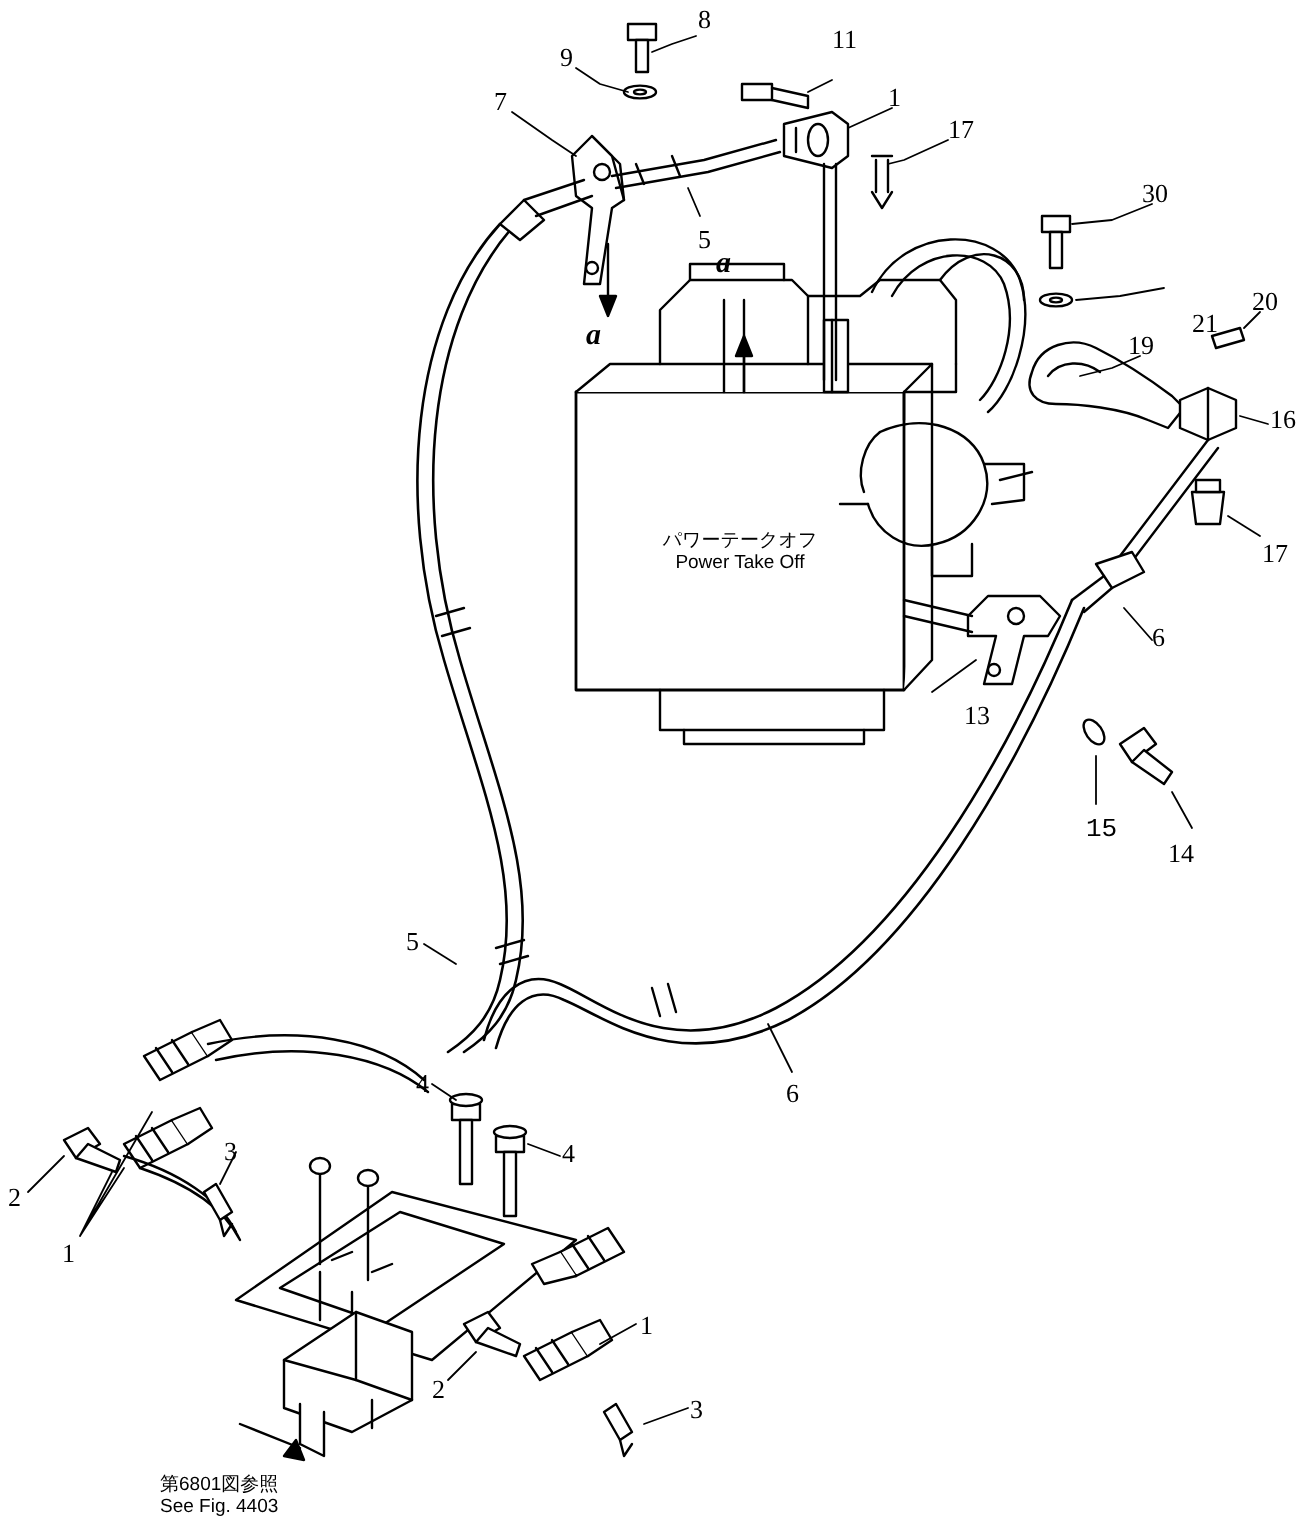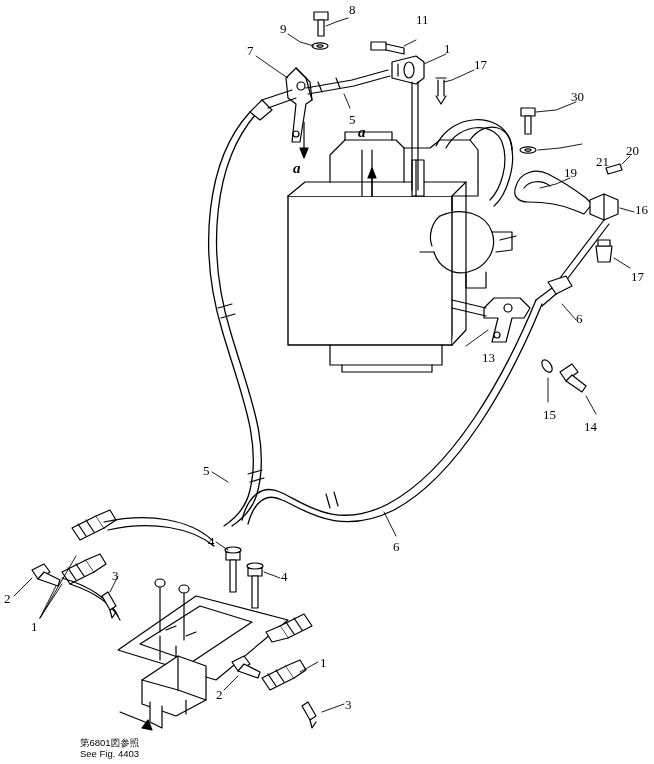--- a/index.html
+++ b/index.html
@@ -277,20 +277,24 @@
       </g>
 
       <g>
         <path d="M120 712 L150 724"></path>
         <path d="M148 720 L152 730 L142 728 Z" fill="#000"></path>
       </g>
 
     </g>
   </svg>
 
+  <div class="pto" style="left:300px;top:265px;width:140px;">
+    <div>パワーテークオフ</div>
+    <div>Power Take Off</div>
+  </div>
 
   <div class="cap" style="left:80px;top:737px;">
     <div>第6801図参照</div>
     <div>See Fig. 4403</div>
   </div>
 
   <div class="lbl ital" style="left:358px;top:124px;">a</div>
   <div class="lbl ital" style="left:293px;top:160px;">a</div>
 
   <div class="lbl" style="left:349px;top:2px;">8</div>
@@ -301,21 +305,21 @@
   <div class="lbl" style="left:247px;top:43px;">7</div>
   <div class="lbl" style="left:349px;top:112px;">5</div>
   <div class="lbl" style="left:571px;top:89px;">30</div>
   <div class="lbl" style="left:596px;top:134px;margin-top:20px;">21</div>
   <div class="lbl" style="left:626px;top:143px;">20</div>
   <div class="lbl" style="left:564px;top:165px;">19</div>
   <div class="lbl" style="left:635px;top:202px;">16</div>
   <div class="lbl" style="left:631px;top:269px;">17</div>
   <div class="lbl" style="left:576px;top:311px;">6</div>
   <div class="lbl" style="left:482px;top:350px;">13</div>
-  <div class="lbl" style="left:543px;top:407px;">15</div>
+  <div class="lbl" style="left:543px;top:407px;font-family:Liberation Mono, monospace;">15</div>
   <div class="lbl" style="left:584px;top:419px;">14</div>
   <div class="lbl" style="left:203px;top:463px;">5</div>
   <div class="lbl" style="left:393px;top:539px;">6</div>
   <div class="lbl" style="left:208px;top:534px;">4</div>
   <div class="lbl" style="left:281px;top:569px;">4</div>
   <div class="lbl" style="left:112px;top:568px;">3</div>
   <div class="lbl" style="left:4px;top:591px;">2</div>
   <div class="lbl" style="left:31px;top:619px;">1</div>
   <div class="lbl" style="left:320px;top:655px;">1</div>
   <div class="lbl" style="left:216px;top:687px;">2</div>

